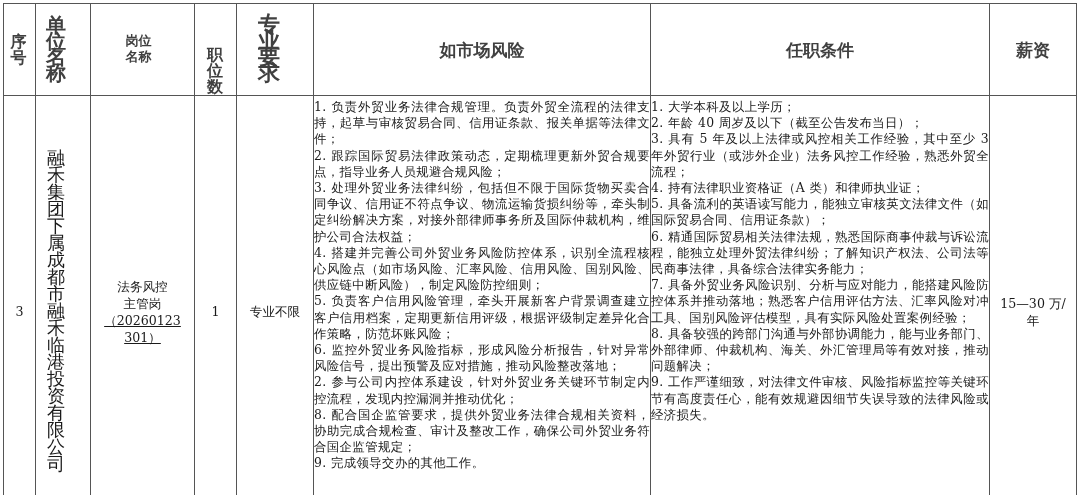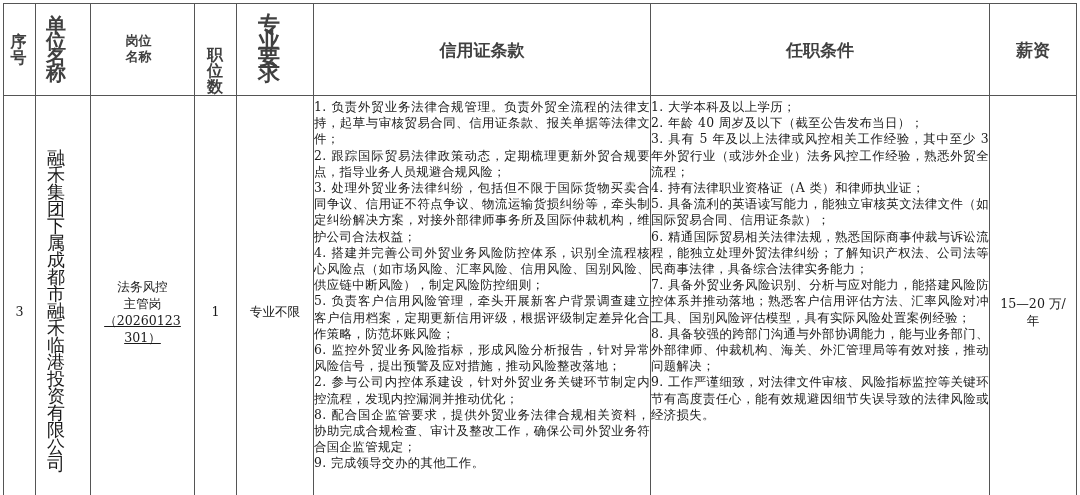--- a/index.html
+++ b/index.html
@@ -93,21 +93,21 @@
     <col style="width:339px">
     <col style="width:87px">
   </colgroup>
   <thead>
     <tr>
       <th><span class="vert-two" style="width:18px;font-size:16px;line-height:16px;letter-spacing:0;font-family:'DejaVu Sans',sans-serif;font-weight:bold;">序号</span></th>
       <th><span class="vert-two" style="width:34px;font-size:20px;line-height:16px;letter-spacing:0;font-family:'DejaVu Sans',sans-serif;font-weight:bold;">单位名称</span></th>
       <th><span class="vert-two" style="width:34px;font-size:13px;line-height:16px;letter-spacing:0;font-family:Liberation Mono, monospace;font-weight:bold;">岗位名称</span></th>
       <th><span class="vert-two" style="width:17px;font-size:16px;line-height:16px;letter-spacing:0;font-family:'DejaVu Sans',sans-serif;font-weight:bold;margin-top:43px;">职位数</span></th>
       <th><span class="vert-two" style="width:34px;font-size:22px;line-height:16px;letter-spacing:0;font-family:'DejaVu Sans',sans-serif;font-weight:bold;">专业要求</span></th>
-      <th class="big"><span>信用证条款</span></th>
+      <th class="big"><span>如市场风险</span></th>
       <th class="big"><span>任职条件</span></th>
       <th class="big"><span>薪资</span></th>
     </tr>
   </thead>
   <tbody>
     <tr>
       <td class="cell-center">
         <span>3</span>
       </td>
       <td class="cell-center">
@@ -140,17 +140,17 @@
         <div class="line">2. 年龄 40 周岁及以下（截至公告发布当日）；</div>
         <div class="line">3. 具有 5 年及以上法律或风控相关工作经验，其中至少 3 年外贸行业（或涉外企业）法务风控工作经验，熟悉外贸全流程；</div>
         <div class="line">4. 持有法律职业资格证（A 类）和律师执业证；</div>
         <div class="line">5. 具备流利的英语读写能力，能独立审核英文法律文件（如国际贸易合同、信用证条款）；</div>
         <div class="line">6. 精通国际贸易相关法律法规，熟悉国际商事仲裁与诉讼流程，能独立处理外贸法律纠纷；了解知识产权法、公司法等民商事法律，具备综合法律实务能力；</div>
         <div class="line">7. 具备外贸业务风险识别、分析与应对能力，能搭建风险防控体系并推动落地；熟悉客户信用评估方法、汇率风险对冲工具、国别风险评估模型，具有实际风险处置案例经验；</div>
         <div class="line">8. 具备较强的跨部门沟通与外部协调能力，能与业务部门、外部律师、仲裁机构、海关、外汇管理局等有效对接，推动问题解决；</div>
         <div class="line">9. 工作严谨细致，对法律文件审核、风险指标监控等关键环节有高度责任心，能有效规避因细节失误导致的法律风险或经济损失。</div>
       </td>
       <td class="cell-center">
-        <span style="display:inline-block;width:70px;line-height:17px;">15—20 万/年</span>
+        <span style="display:inline-block;width:70px;line-height:17px;">15—30 万/年</span>
       </td>
     </tr>
   </tbody>
 </table>
 
 </body></html>

